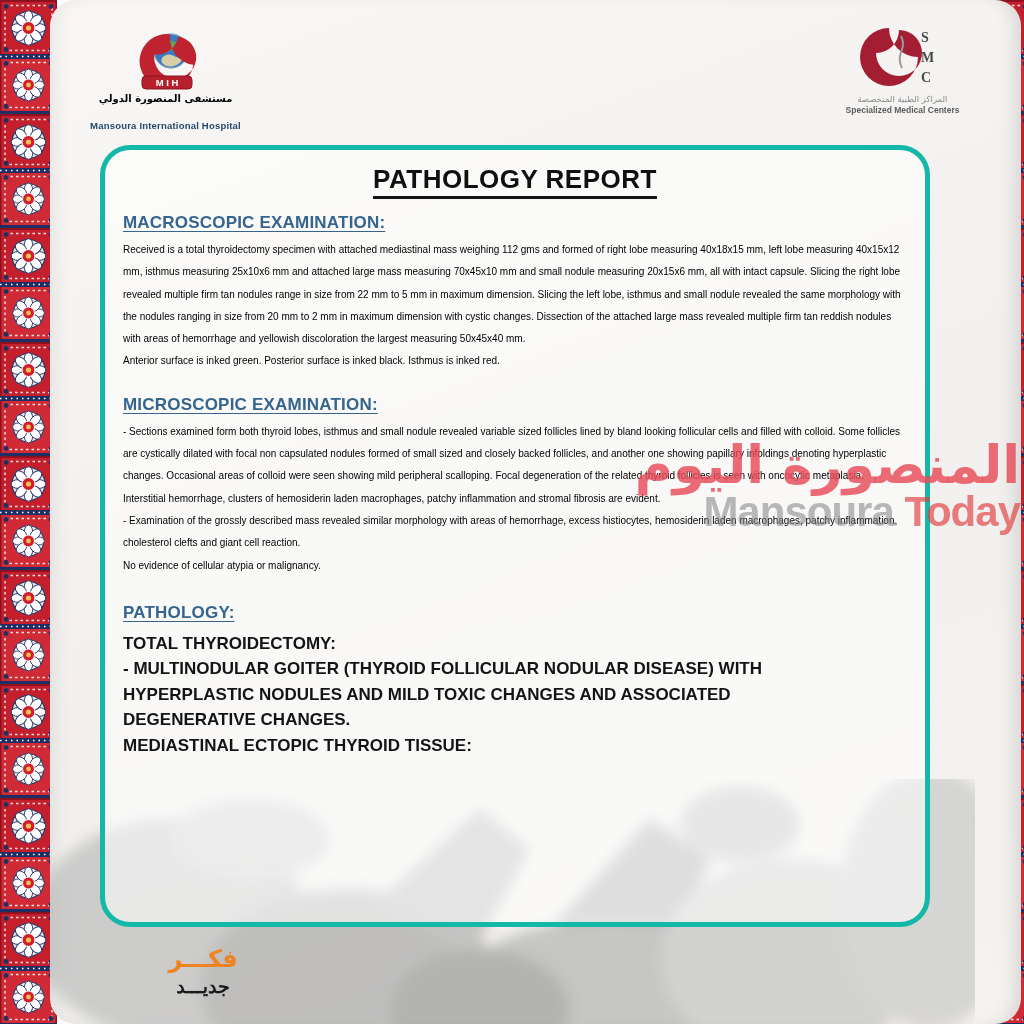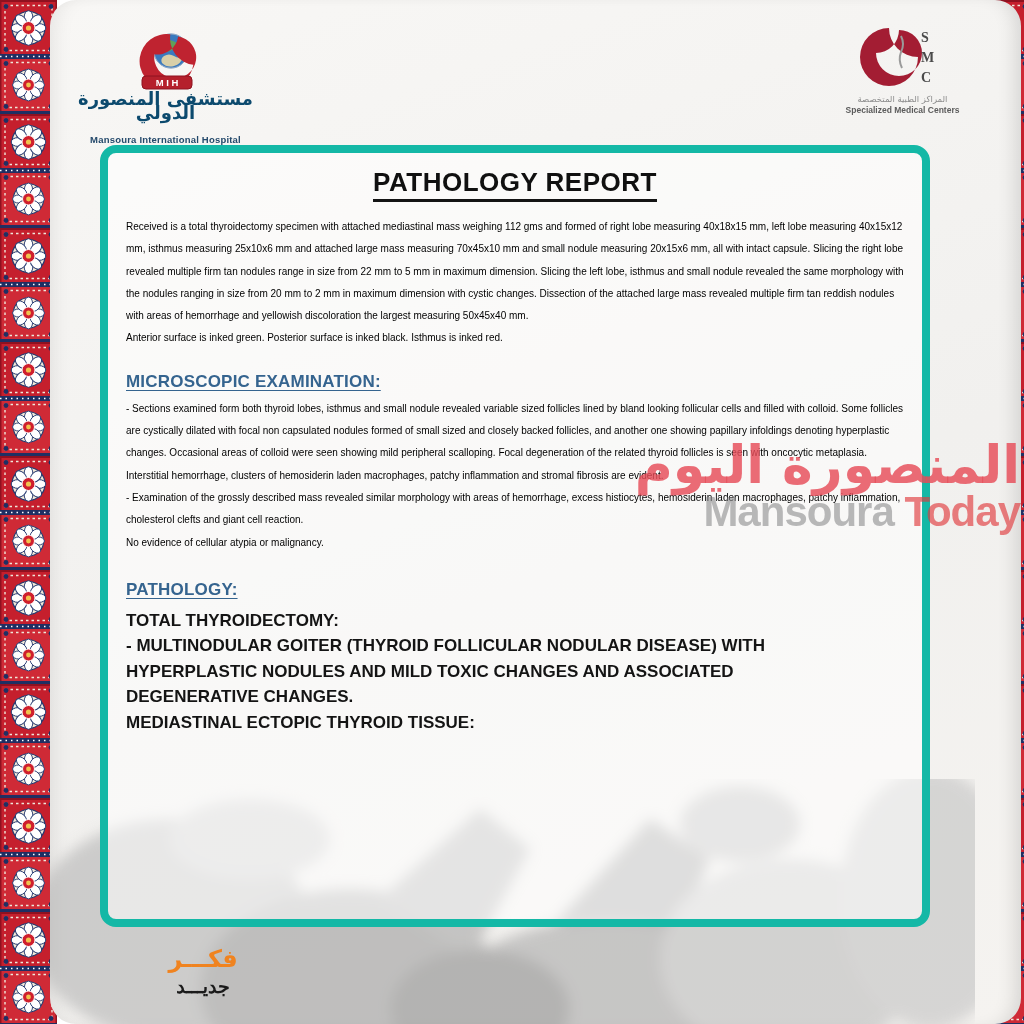--- a/index.html
+++ b/index.html
@@ -16,29 +16,29 @@
   .page{
     position:absolute;left:50px;top:0;width:971px;height:1024px;z-index:2;
     background:linear-gradient(160deg,#f8f7f5 0%,#f1f0ee 55%,#f5f3f0 100%);
     border-radius:26px;
     box-shadow:inset -16px 0 20px -12px rgba(0,0,0,.14), inset 16px 0 20px -12px rgba(0,0,0,.08);
   }
   .photo-layer{position:absolute;left:0;bottom:0;width:925px;height:245px;opacity:.6;}
   
   .logo-mih{position:absolute;left:58px;top:26px;width:215px;z-index:4;text-align:center;}
   .logo-mih .mark{display:block;margin:0 auto;}
-  .logo-mih .ar{font-family:"DejaVu Sans",sans-serif;font-size:18px;font-weight:bold;color:#0c4a6e;direction:rtl;line-height:14px;}
+  .logo-mih .ar{font-family:"DejaVu Sans",sans-serif;font-size:10px;font-weight:bold;color:#000000;direction:rtl;line-height:14px;}
   .logo-mih .en{font-size:9.5px;font-weight:bold;color:#24496b;letter-spacing:.2px;margin-top:14px;}
   .logo-smc{position:absolute;left:845px;top:24px;width:115px;z-index:4;text-align:center;}
   .logo-smc .ar{font-family:"DejaVu Sans",sans-serif;font-size:8.5px;color:#8d8d8d;direction:rtl;line-height:10px;}
   .logo-smc .en{font-size:8.5px;font-weight:bold;color:#5c5c5c;margin-top:1px;}
   
   .report-box{
     position:absolute;left:100px;top:145px;width:830px;height:782px;z-index:3;
-    box-sizing:border-box;border:8px solid #14b8a6;border-radius:16px;
+    box-sizing:border-box;border:5px solid #14b8a6;border-radius:30px;
     background:rgba(255,255,255,0.55);
     padding:10px 18px 0 18px;
   }
   .report-title{
     text-align:center;margin:4px 0 14px 0;
   }
   .report-title span{
     display:inline-block;font-size:26px;font-weight:800;color:#101010;
     letter-spacing:.5px;border-bottom:3px solid #141414;padding-bottom:1px;
   }
@@ -177,20 +177,21 @@
   <div class="ar">المراكز الطبية المتخصصة</div>
   <div class="en">Specialized Medical Centers</div>
 </div>
 
 <div class="report-box">
   <div class="report-title">
     <span>PATHOLOGY REPORT</span>
   </div>
 
   <div class="sec first">
+    <div class="sec-heading">MACROSCOPIC EXAMINATION:</div>
     <p>Received is a total thyroidectomy specimen with attached mediastinal mass weighing 112 gms and formed of right lobe measuring 40x18x15 mm, left lobe measuring 40x15x12 mm, isthmus measuring 25x10x6 mm and attached large mass measuring 70x45x10 mm and small nodule measuring 20x15x6 mm, all with intact capsule. Slicing the right lobe revealed multiple firm tan nodules range in size from 22 mm to 5 mm in maximum dimension. Slicing the left lobe, isthmus and small nodule revealed the same morphology with the nodules ranging in size from 20 mm to 2 mm in maximum dimension with cystic changes. Dissection of the attached large mass revealed multiple firm tan reddish nodules with areas of hemorrhage and yellowish discoloration the largest measuring 50x45x40 mm.</p>
     <p>Anterior surface is inked green. Posterior surface is inked black. Isthmus is inked red.</p>
   </div>
 
   <div class="sec">
     <div class="sec-heading">MICROSCOPIC EXAMINATION:</div>
     <p>- Sections examined form both thyroid lobes, isthmus and small nodule revealed variable sized follicles lined by bland looking follicular cells and filled with colloid. Some follicles are cystically dilated with focal non capsulated nodules formed of small sized and closely backed follicles, and another one showing papillary infoldings denoting hyperplastic changes. Occasional areas of colloid were seen showing mild peripheral scalloping. Focal degeneration of the related thyroid follicles is seen with oncocytic metaplasia. Interstitial hemorrhage, clusters of hemosiderin laden macrophages, patchy inflammation and stromal fibrosis are evident.</p>
     <p>- Examination of the grossly described mass revealed similar morphology with areas of hemorrhage, excess histiocytes, hemosiderin laden macrophages, patchy inflammation, cholesterol clefts and giant cell reaction.</p>
     <p>No evidence of cellular atypia or malignancy.</p>
   </div>

